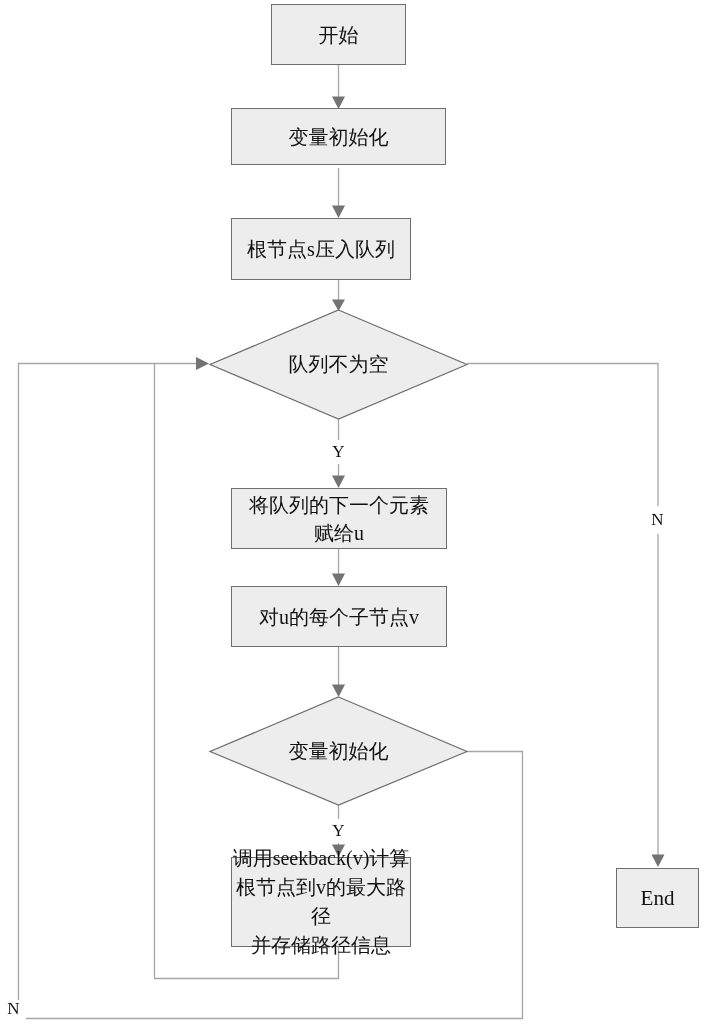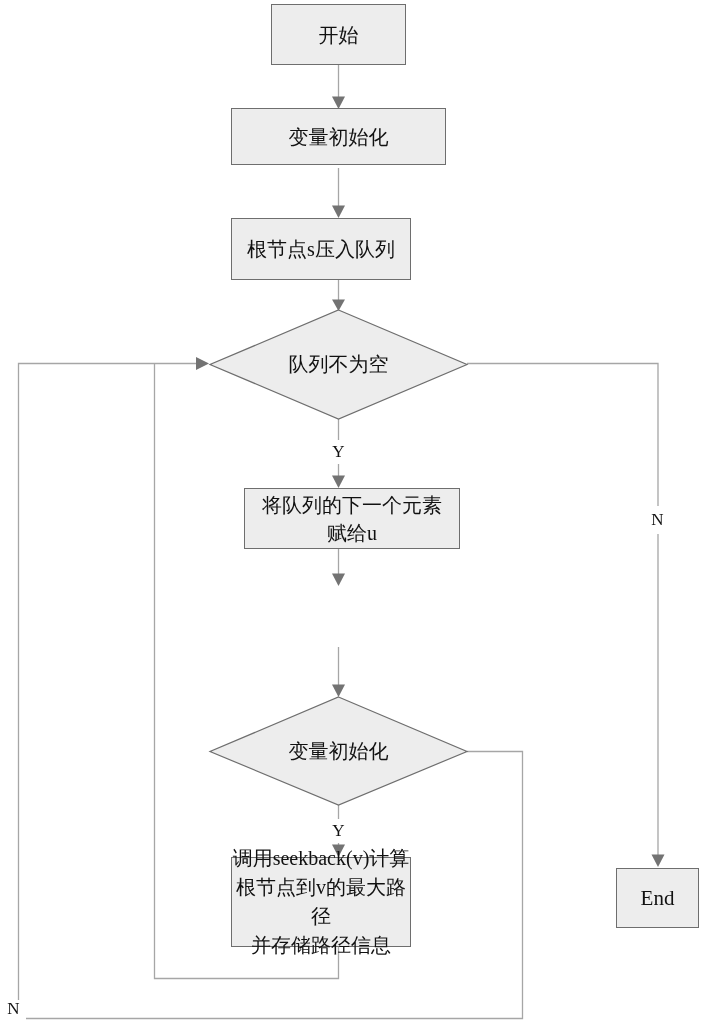--- a/index.html
+++ b/index.html
@@ -91,23 +91,24 @@
     <polygon class="diamond" points="338.5,310 467,364.5 338.5,419 210,364.5"></polygon>
     <polygon class="diamond" points="338.5,697 467,751.5 338.5,805 210,751.5"></polygon>
   </svg>
 
   <div class="node" style="left:271px; top:4px; width:135px; height:61px;">开始</div>
 
   <div class="node" style="left:231px; top:108px; width:215px; height:57px;">变量初始化</div>
 
   <div class="node" style="left:231px; top:218px; width:180px; height:62px;">根节点s压入队列</div>
 
-  <div class="node" style="left:231px; top:488px; width:216px; height:61px;margin-left:13px;">将队列的下一个元素
+  <div class="node" style="left:231px; top:488px; width:216px; height:61px;">将队列的下一个元素
 赋给u</div>
 
+  <div class="node" style="left:231px; top:586px; width:216px; height:61px;">对u的每个子节点v</div>
 
   <div class="node" style="left:231px; top:857px; width:180px; height:90px; line-height:29px;">调用seekback(v)计算
 根节点到v的最大路径
 并存储路径信息</div>
 
   <div class="node" style="left:616px; top:868px; width:83px; height:60px; font-size:21px;">End</div>
 
   <div class="diamond-label" style="left:210px; top:311px; width:257px; height:106px;">队列不为空</div>
 
   <div class="diamond-label" style="left:210px; top:698px; width:257px; height:106px;">变量初始化</div>

